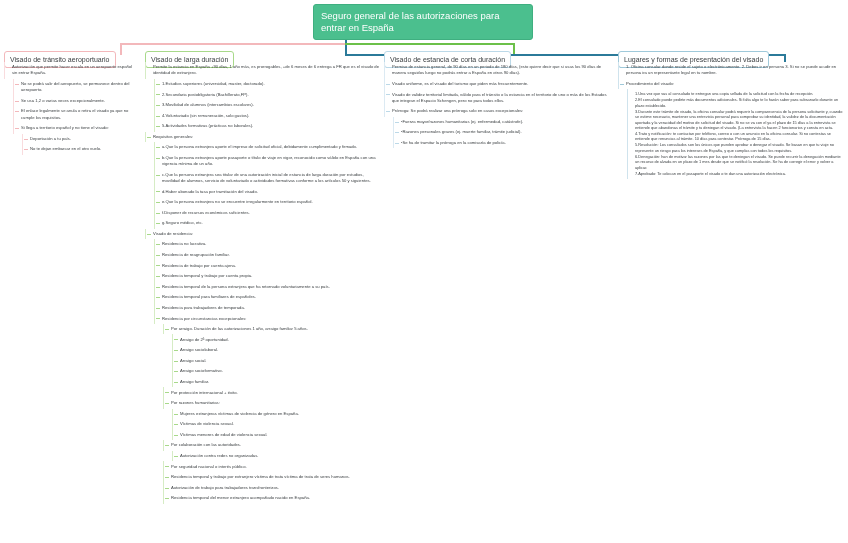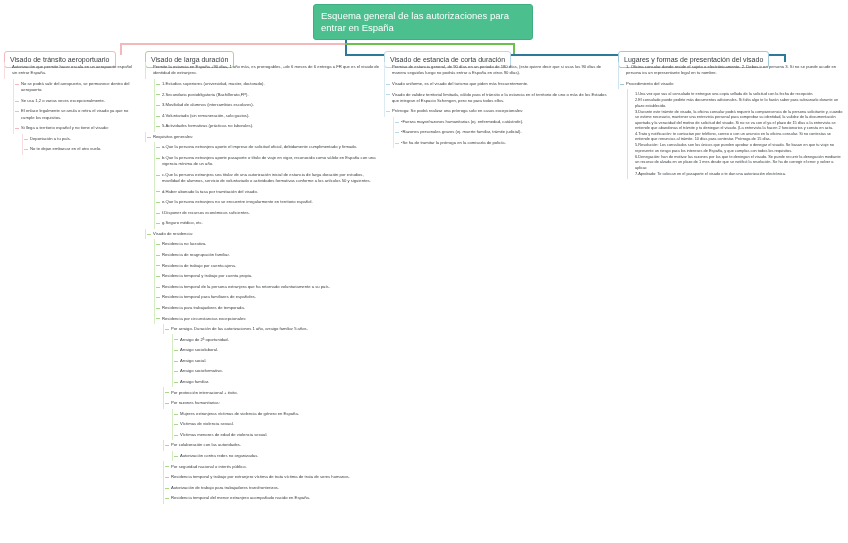--- a/index.html
+++ b/index.html
@@ -62,21 +62,21 @@
   #col-4 .node{border-left:1px solid #cfe3ed;}
   
   .para{position:relative;font-size:3.9px;line-height:5.4px;
         padding:2px 0 2px 7px;box-sizing:border-box;text-align:left;}
   .para p{margin:0 0 0.6px 0;}
   #col-4 .para{border-left:1px solid #cfe3ed;}
 </style>
 </head>
 <body>
 
-<div id="title-node">Esquema general de las autorizaciones para entrar en España</div>
+<div id="title-node">Seguro general de las autorizaciones para entrar en España</div>
 
 <div class="conn" id="trunk"></div>
 <div class="conn" id="bus-left"></div>
 <div class="conn" id="bus-left-drop"></div>
 <div class="conn" id="bus-green-h"></div>
 <div class="conn" id="bus-green-drop"></div>
 <div class="conn" id="bus-blue-drop"></div>
 <div class="conn" id="bus-teal-h"></div>
 <div class="conn" id="bus-teal-drop"></div>
 

